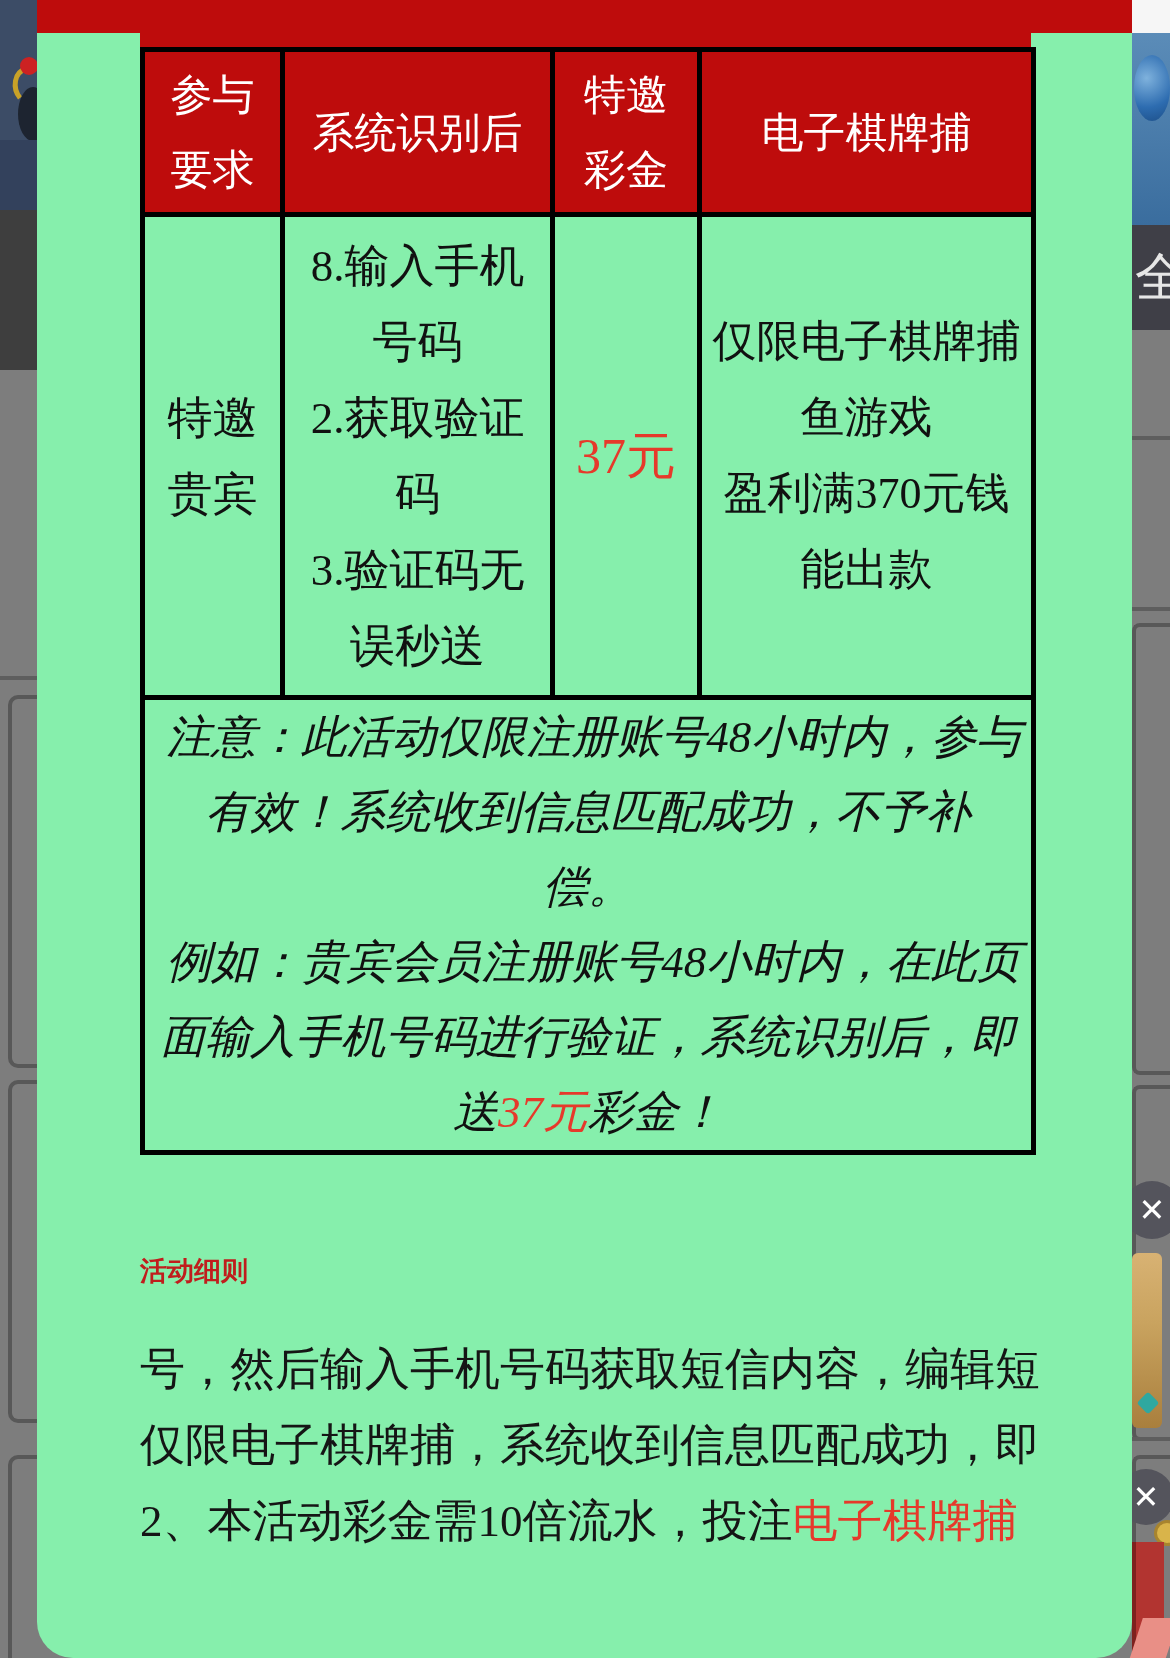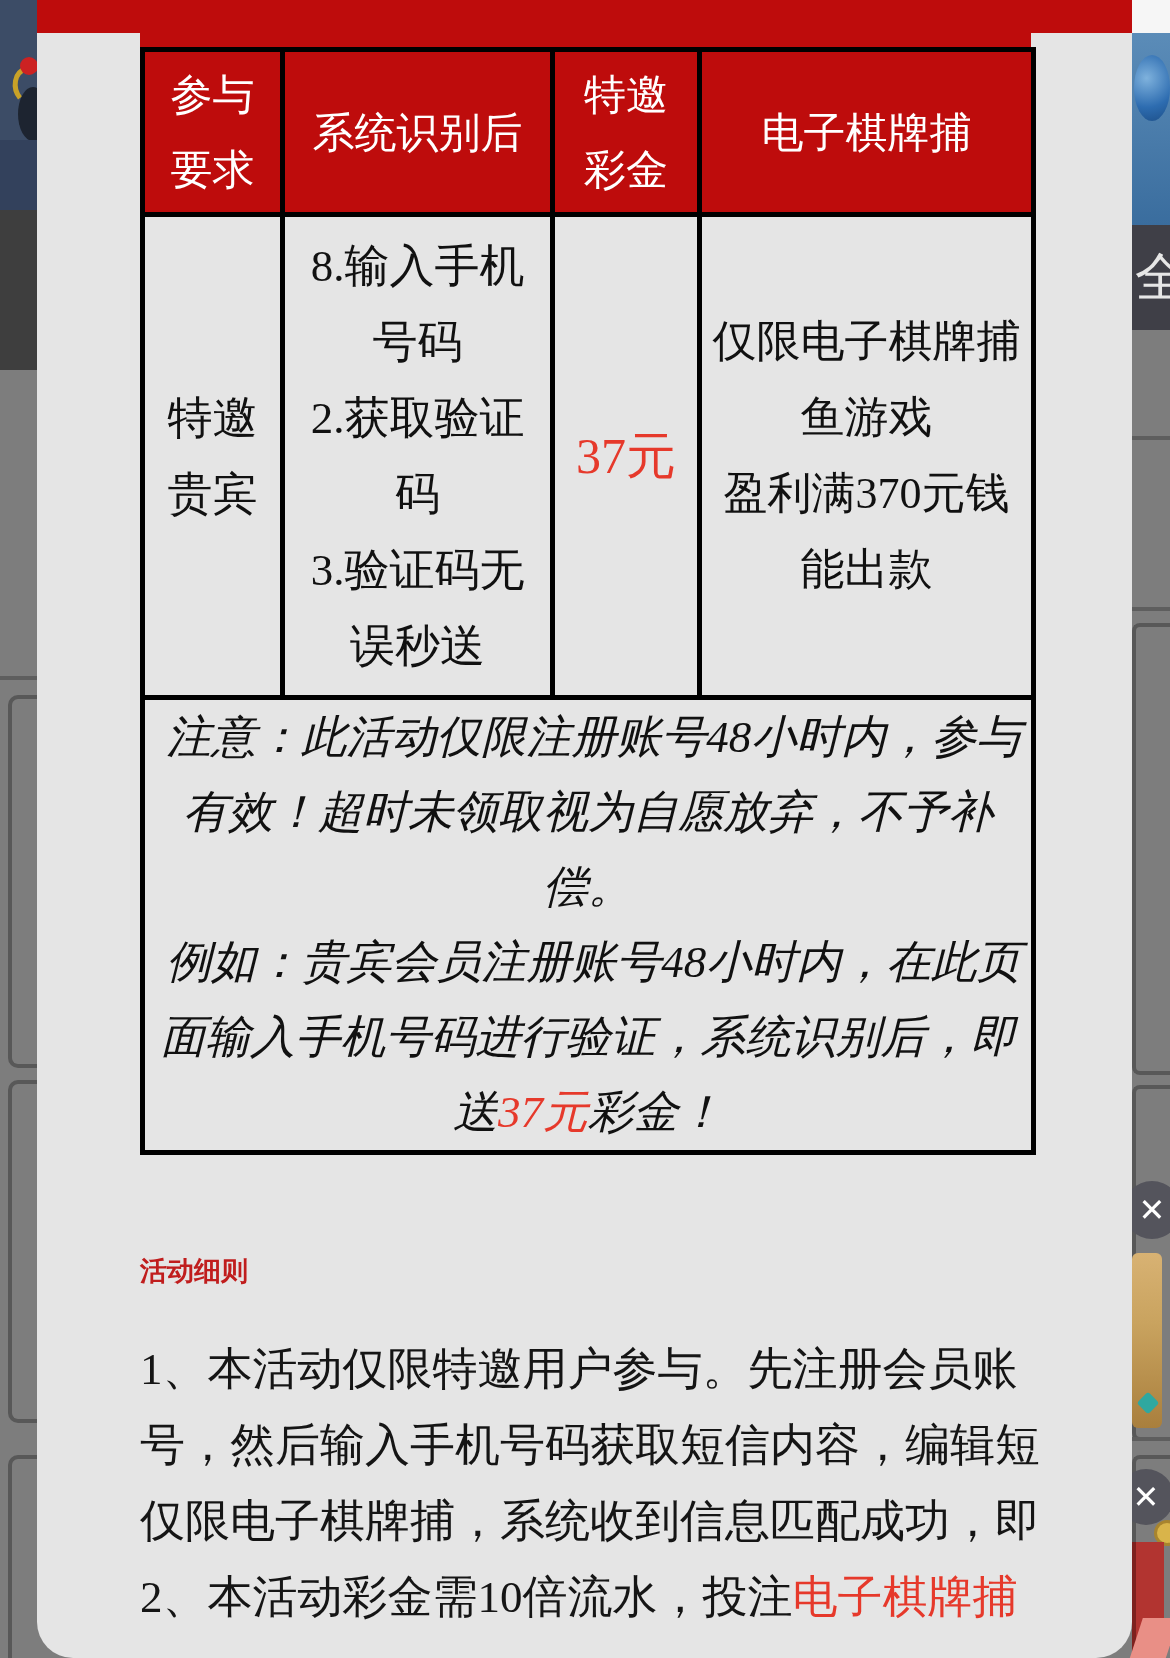--- a/index.html
+++ b/index.html
@@ -39,21 +39,21 @@
   .close1{left:-9px;top:1181px;}
   .close2{left:-14px;top:1469px;width:56px;height:56px;line-height:56px;}
   .gold-fig{position:absolute;left:0;top:1253px;width:30px;height:175px;border-radius:6px;
     background:linear-gradient(180deg,#d8b273,#c9a35f 40%,#a97f3d);}
   .gold-gem{position:absolute;left:8px;top:1395px;width:16px;height:16px;border-radius:3px;background:#2fa8a0;transform:rotate(45deg);}
   .coin{position:absolute;left:22px;top:1520px;width:26px;height:26px;border-radius:50%;
     background:#d9b44a;border:3px solid #a8842e;box-sizing:border-box;}
   .red-panel{position:absolute;left:0;top:1542px;width:28px;height:116px;background:#b23430;border-left:4px solid #7e211e;}
   .ribbon{position:absolute;left:4px;top:1618px;width:36px;height:42px;background:#e98f86;transform:skewX(-18deg);}
   
-  #modal{position:absolute;left:37px;top:0;width:1095px;height:1658px;background:#e5e5e5;
+  #modal{position:absolute;left:37px;top:0;width:1095px;height:1658px;background:#86efac;
     border-radius:0 0 36px 36px;overflow:hidden;}
   .banner{height:33px;background:#be0c0c;}
   .table-cap{margin-left:103px;width:891px;height:14px;background:#be0c0c;}
   table.promo{margin-left:103px;width:891px;border-collapse:collapse;table-layout:fixed;}
   table.promo th,table.promo td{border:5px solid #000;text-align:center;vertical-align:middle;padding:0;overflow:hidden;}
   table.promo thead th{height:160px;background:#be0c0c;color:#ffffff;font-weight:400;
     font-family:"Liberation Sans","DejaVu Sans",sans-serif;font-size:42px;}
   .hl{height:75px;line-height:75px;white-space:nowrap;}
   table.promo tbody td{font-size:45px;color:#111111;}
   td.row-body{height:478px;}
@@ -160,32 +160,31 @@
         <td class="row-body cell-withdraw">
           <div class="bl">仅限电子棋牌捕</div>
           <div class="bl">鱼游戏</div>
           <div class="bl">盈利满370元钱</div>
           <div class="bl">能出款</div>
         </td>
       </tr>
       <tr>
         <td class="note-cell" colspan="4">
           <div class="note-line">&nbsp;注意：此活动仅限注册账号48小时内，参与</div>
-          <div class="note-line">有效！超时未领取视为自愿放弃，不予补</div>
+          <div class="note-line">有效！系统收到信息匹配成功，不予补</div>
           <div class="note-line">偿。</div>
           <div class="note-line">&nbsp;例如：贵宾会员注册账号48小时内，在此页</div>
           <div class="note-line">面输入手机号码进行验证，系统识别后，即</div>
           <div class="note-line"><span>送</span><span class="red">37元</span><span>彩金！</span></div>
         </td>
       </tr>
     </tbody>
   </table>
 
   <div class="details">
     <div class="details-heading">活动细则</div>
     <div class="rules-block">
-      <div class="rule-line">1、本活动仅限特邀用户参与。先注册会员账</div>
       <div class="rule-line">号，然后输入手机号码获取短信内容，编辑短</div>
       <div class="rule-line">仅限电子棋牌捕，系统收到信息匹配成功，即</div>
       <div class="rule-line"><span>2、本活动彩金需10倍流水，投注</span><span class="red">电子棋牌捕</span></div>
     </div>
   </div>
 </div>
 
 </body></html>

